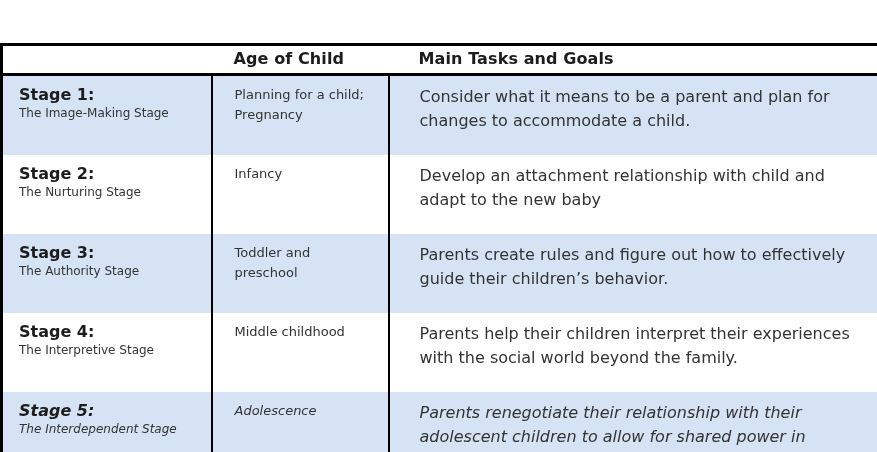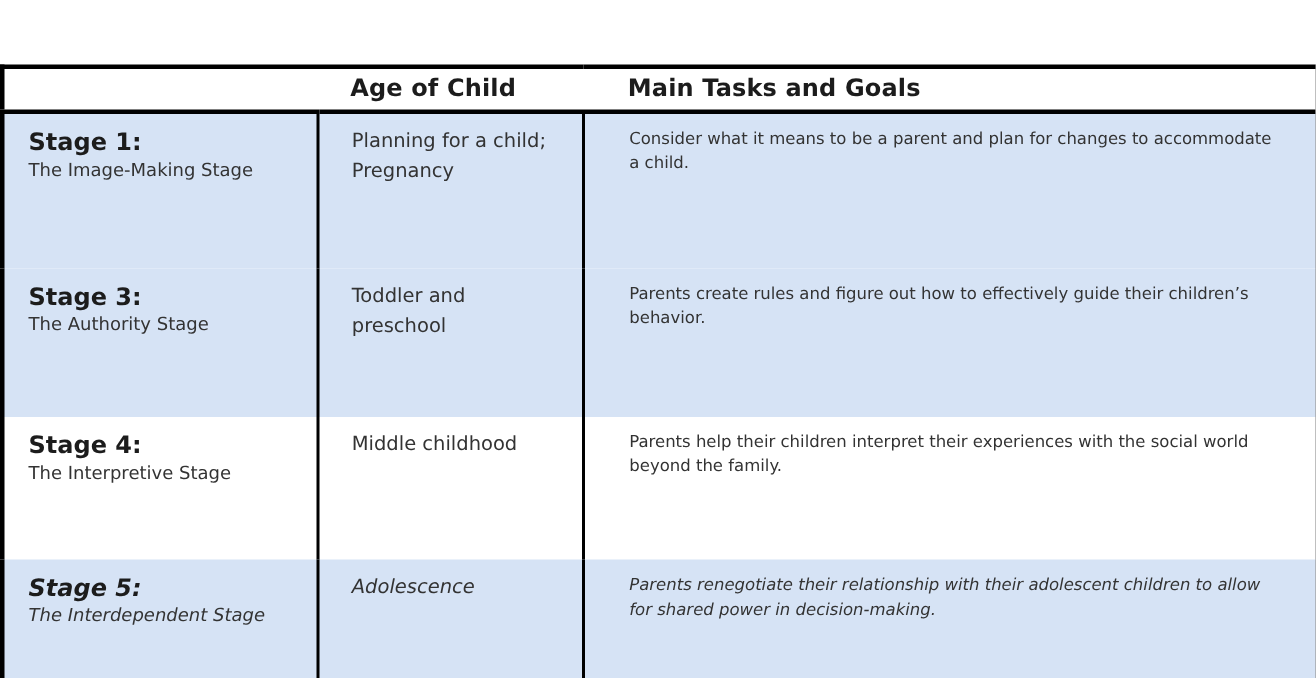--- a/index.html
+++ b/index.html
@@ -65,21 +65,21 @@
 
   td.col-age {
     padding-left: 22px; padding-right: 6px;
     font-size: 13px;
     line-height: 1.5;
     white-space: pre-line;
   }
 
   td.col-tasks {
     padding-left: 30px; padding-right: 26px;
-    font-size: 11px;
+    font-size: 16px;
     line-height: 1.47;
   }
 
   tr.r1 { height: 75px; }
   tr.r2 { height: 60px; }
   tr.r3 { height: 64px; }
   tr.r4 { height: 65px; }
   tr.r5 { height: 86px; font-style: italic; }
   tr.r6 { height: 66px; }
 </style>
@@ -103,20 +103,28 @@
     <tbody>
       <tr class="r1 alt">
         <td class="col-stage">
           <div class="stage-label">Stage 1:</div>
           <div class="stage-name">The Image-Making Stage</div>
         </td>
         <td class="col-age">Planning for a child;
 Pregnancy</td>
         <td class="col-tasks">Consider what it means to be a parent and plan for changes to accommodate a child.</td>
       </tr>
+      <tr class="r2 plain">
+        <td class="col-stage">
+          <div class="stage-label">Stage 2:</div>
+          <div class="stage-name">The Nurturing Stage</div>
+        </td>
+        <td class="col-age">Infancy</td>
+        <td class="col-tasks">Develop an attachment relationship with child and adapt to the new baby</td>
+      </tr>
       <tr class="r3 alt">
         <td class="col-stage">
           <div class="stage-label">Stage 3:</div>
           <div class="stage-name">The Authority Stage</div>
         </td>
         <td class="col-age">Toddler and
 preschool</td>
         <td class="col-tasks">Parents create rules and figure out how to effectively guide their children’s behavior.</td>
       </tr>
       <tr class="r4 plain">

